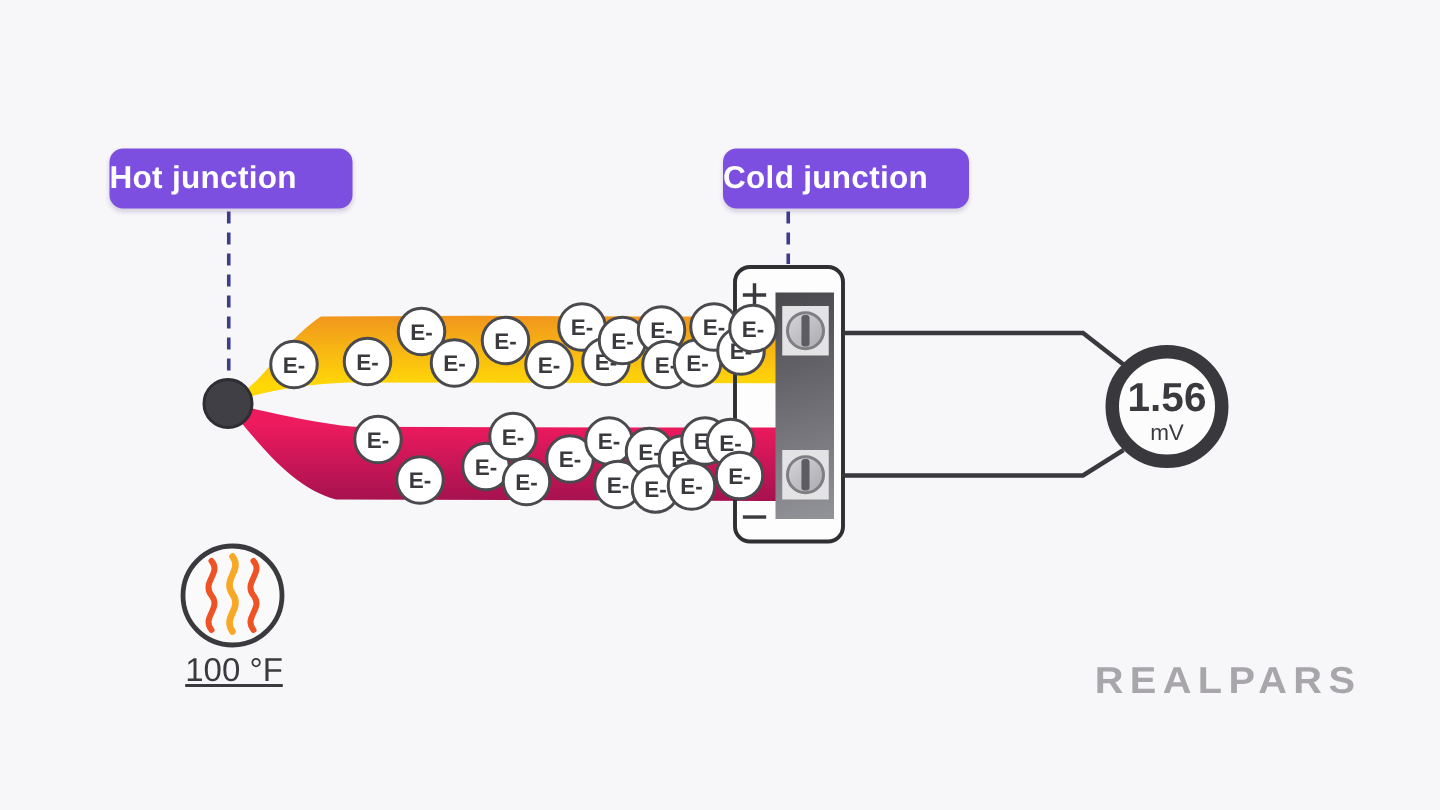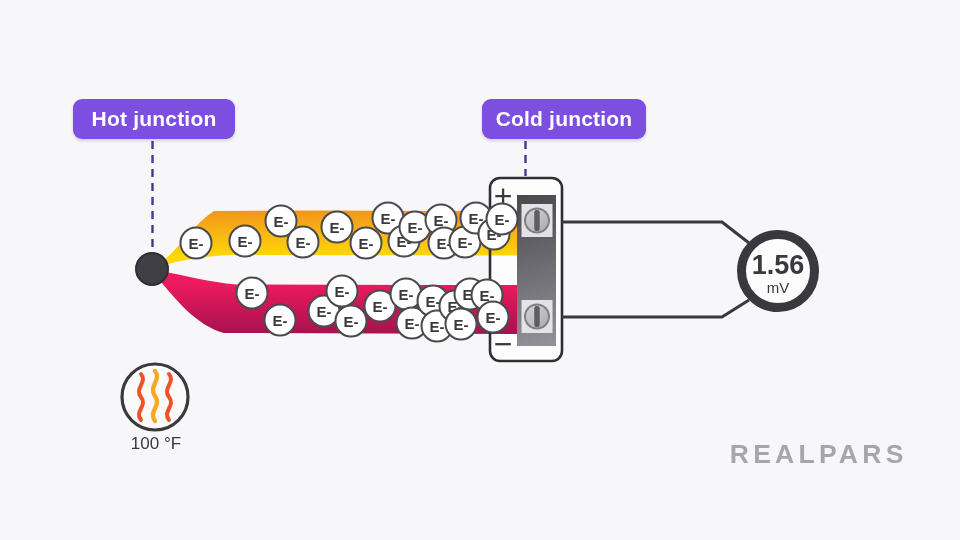--- a/index.html
+++ b/index.html
@@ -6,29 +6,29 @@
   body{
     width:960px;height:540px;position:relative;overflow:hidden;
     background:#f7f6f8;
     font-family:"Liberation Sans",sans-serif;
   }
   .stage{position:absolute;left:0;top:0;width:960px;height:540px;}
   svg{position:absolute;left:0;top:0;}
   .pill{
     position:absolute;height:40px;border-radius:9px;
     background:#7c4fe0;color:#ffffff;
-    display:flex;align-items:center;justify-content:center;
+    display:flex;align-items:center;justify-content:flex-start;
     font-size:21px;font-weight:600;letter-spacing:.2px;
     box-shadow:0 2px 3px rgba(60,40,120,.18);
   }
   .pill-hot{left:73px;top:99px;width:162px;}
   .pill-cold{left:446px;top:99px;width:164px;margin-left:36px;}
   .temp-label{
     position:absolute;left:96px;top:434px;width:120px;
-    text-align:center;font-size:17px;font-weight:500;color:#3a3a3e;
+    text-align:center;font-size:22px;font-weight:500;color:#3a3a3e;text-decoration:underline;
   }
   .logo{
     position:absolute;left:718px;top:440px;width:190px;
     text-align:center;color:#a8a6aa;font-weight:bold;
     font-size:25px;letter-spacing:4px;
     transform:scaleX(1.06);transform-origin:left center;
     user-select:none;
   }
   text{font-family:"Liberation Sans",sans-serif;}
   .meter-value{font-size:27px;font-weight:600;fill:#3a3a3e;}

